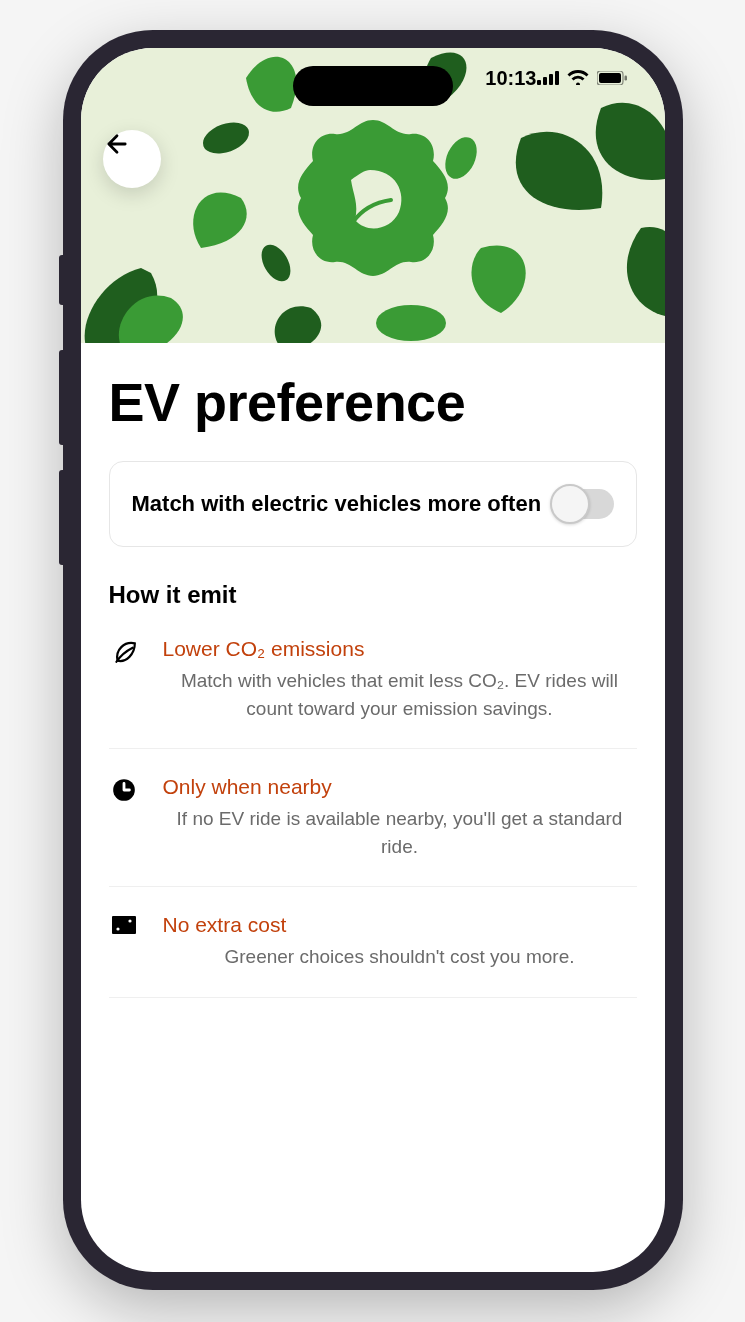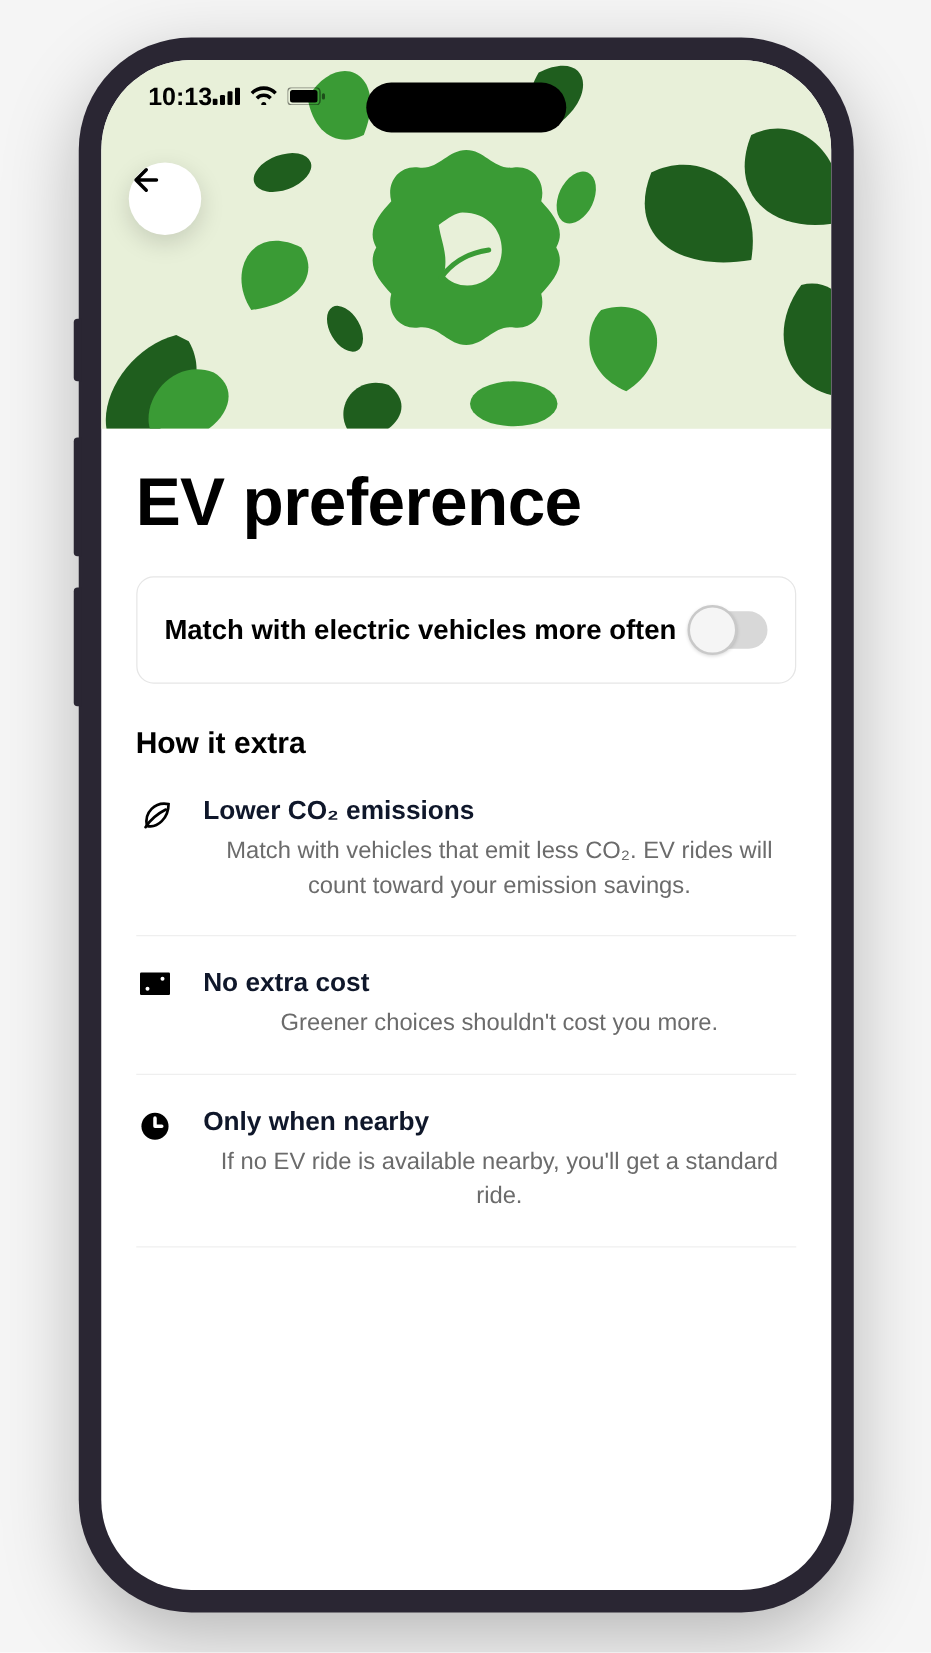--- a/index.html
+++ b/index.html
@@ -67,21 +67,21 @@
       z-index: 20;
     }
     .status-bar {
       position: absolute;
       top: 0;
       left: 0;
       right: 0;
       height: 60px;
       display: flex;
       align-items: center;
-      justify-content: flex-start;
+      justify-content: flex-end;
       padding: 0 38px;
       z-index: 15;
       font-weight: 600;
       font-size: 20px;
       color: #000;
     }
     .status-right {
       display: flex;
       align-items: center;
       gap: 8px;
@@ -187,22 +187,22 @@
       width: 30px;
       flex-shrink: 0;
       display: flex;
       align-items: flex-start;
       padding-top: 2px;
       justify-content: center;
     }
     .info-body { flex: 1; }
     .info-title {
       font-size: 21px;
-      font-weight: 700;
-      color: #0f172a;
+      font-weight: 400;
+      color: #c2410c;
       margin-bottom: 6px;
     }
     .info-desc {
       font-size: 19px;
       color: #6b6b6b;
       line-height: 1.45;
       text-align: center;
     }
   </style>
 </head>
@@ -277,57 +277,57 @@
       <h1 class="page-title">EV preference</h1>
 
       <div class="toggle-card">
         <div class="toggle-label">Match with electric vehicles more often</div>
         <div class="toggle">
           <div class="toggle-track"></div>
           <div class="toggle-knob"></div>
         </div>
       </div>
 
-      <h2 class="section-title">How it extra</h2>
+      <h2 class="section-title">How it emit</h2>
 
       <div class="info-row">
         <div class="info-icon">
           <svg width="26" height="26" viewBox="0 0 24 24">
               <path d="M6 20 C4 10 12 2 22 4 C22 14 14 22 6 20 Z" fill="none" stroke="#000" stroke-width="2"></path>
               <path d="M5 21 C9 15 14 11 20 8" stroke="#000" stroke-width="2" fill="none" stroke-linecap="round"></path>
             </svg>
         </div>
         <div class="info-body">
           <div class="info-title">Lower CO₂ emissions</div>
           <div class="info-desc">Match with vehicles that emit less CO₂. EV rides will count toward your emission savings.</div>
+        </div>
+      </div>
+
+      <div class="info-row">
+        <div class="info-icon">
+          <svg width="26" height="26" viewBox="0 0 24 24">
+              <circle cx="12" cy="12" r="10" fill="#000"></circle>
+              <path d="M12 6 V12 H17" stroke="#fff" stroke-width="2.6" fill="none" stroke-linecap="round" stroke-linejoin="round"></path>
+            </svg>
+        </div>
+        <div class="info-body">
+          <div class="info-title">Only when nearby</div>
+          <div class="info-desc">If no EV ride is available nearby, you'll get a standard ride.</div>
         </div>
       </div>
 
       <div class="info-row">
         <div class="info-icon">
           <svg width="26" height="20" viewBox="0 0 26 20">
               <rect x="1" y="1" width="24" height="18" rx="1" fill="#000"></rect>
               <circle cx="7" cy="14" r="1.6" fill="#fff"></circle>
               <circle cx="19" cy="6" r="1.6" fill="#fff"></circle>
             </svg>
         </div>
         <div class="info-body">
           <div class="info-title">No extra cost</div>
           <div class="info-desc">Greener choices shouldn't cost you more.</div>
         </div>
       </div>
 
-      <div class="info-row">
-        <div class="info-icon">
-          <svg width="26" height="26" viewBox="0 0 24 24">
-              <circle cx="12" cy="12" r="10" fill="#000"></circle>
-              <path d="M12 6 V12 H17" stroke="#fff" stroke-width="2.6" fill="none" stroke-linecap="round" stroke-linejoin="round"></path>
-            </svg>
-        </div>
-        <div class="info-body">
-          <div class="info-title">Only when nearby</div>
-          <div class="info-desc">If no EV ride is available nearby, you'll get a standard ride.</div>
-        </div>
-      </div>
-
     </div>
   </div>
 </div>
 
 </body></html>

